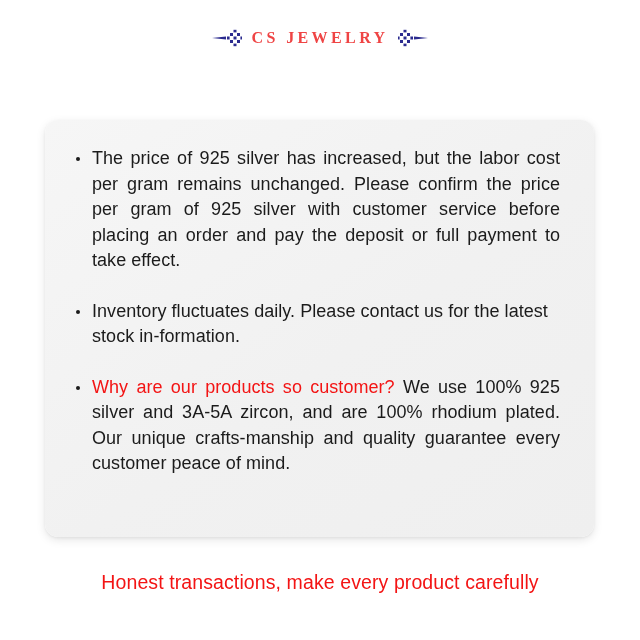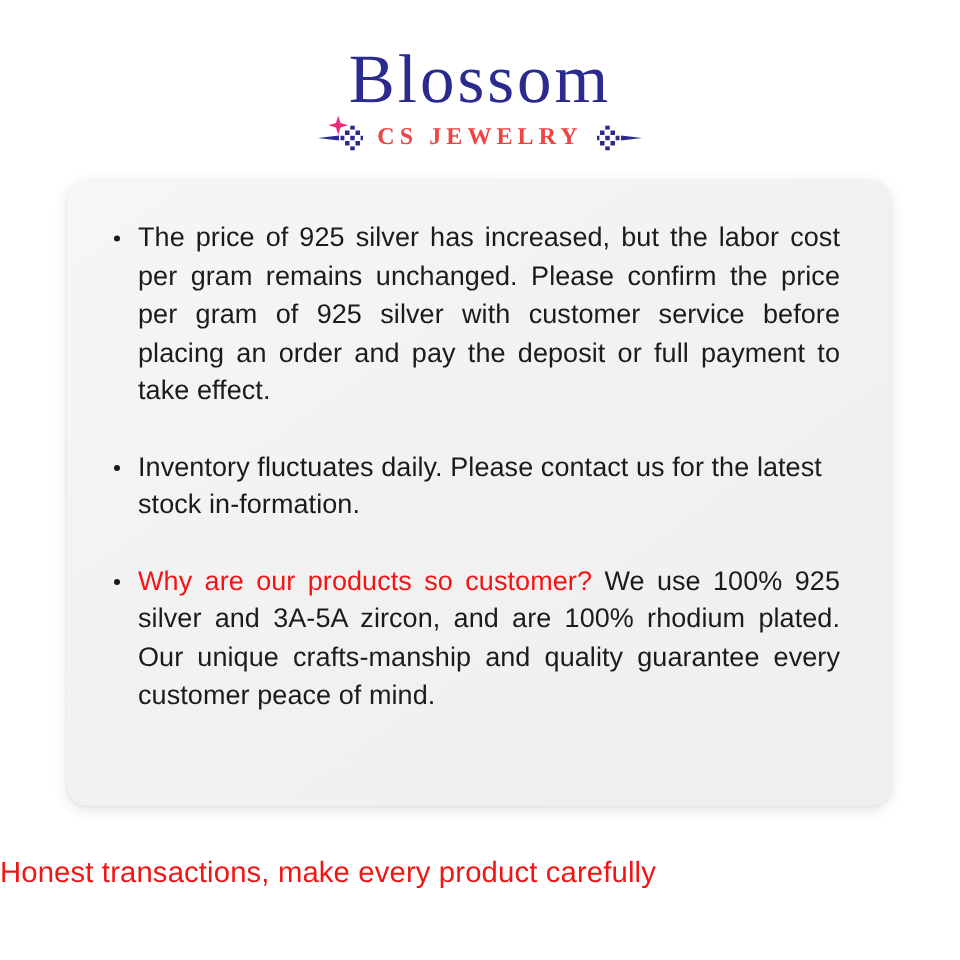--- a/index.html
+++ b/index.html
@@ -120,41 +120,34 @@
   .hl-red {
     color: #f31414;
   }
 
   
   .footer-tagline {
     position: absolute;
     left: 0;
     top: 568px;
     width: 640px;
+    text-align: center;
     font-size: 19.5px;
     line-height: 28px;
     color: #f31414;
     letter-spacing: 0.1px;
   }
 </style>
 </head>
 <body>
 
 <div class="page">
 
   <div class="brand">
 
-    <div class="brand-wordmark">
-      <span class="brand-sparkle">
-        <svg width="13" height="13" viewBox="0 0 13 13" xmlns="http://www.w3.org/2000/svg">
-          <path d="M6.5 0 L8 5 L13 6.5 L8 8 L6.5 13 L5 8 L0 6.5 L5 5 Z" fill="#ed2a7b"></path>
-        </svg>
-      </span>
-      <span>Blossom</span>
-    </div>
 
     <div class="brand-sub">
       <span class="ornament">
         <svg width="30" height="18" viewBox="0 0 30 18" xmlns="http://www.w3.org/2000/svg">
           <path d="M0 9 L14 7.4 L14 10.6 Z" fill="#2b2b8f"></path>
           <g fill="#2b2b8f">
             <rect x="21.5" y="7.5" width="3" height="3"></rect>
             <rect x="18" y="4" width="3" height="3"></rect>
             <rect x="18" y="11" width="3" height="3"></rect>
             <rect x="25" y="4" width="3" height="3"></rect>

